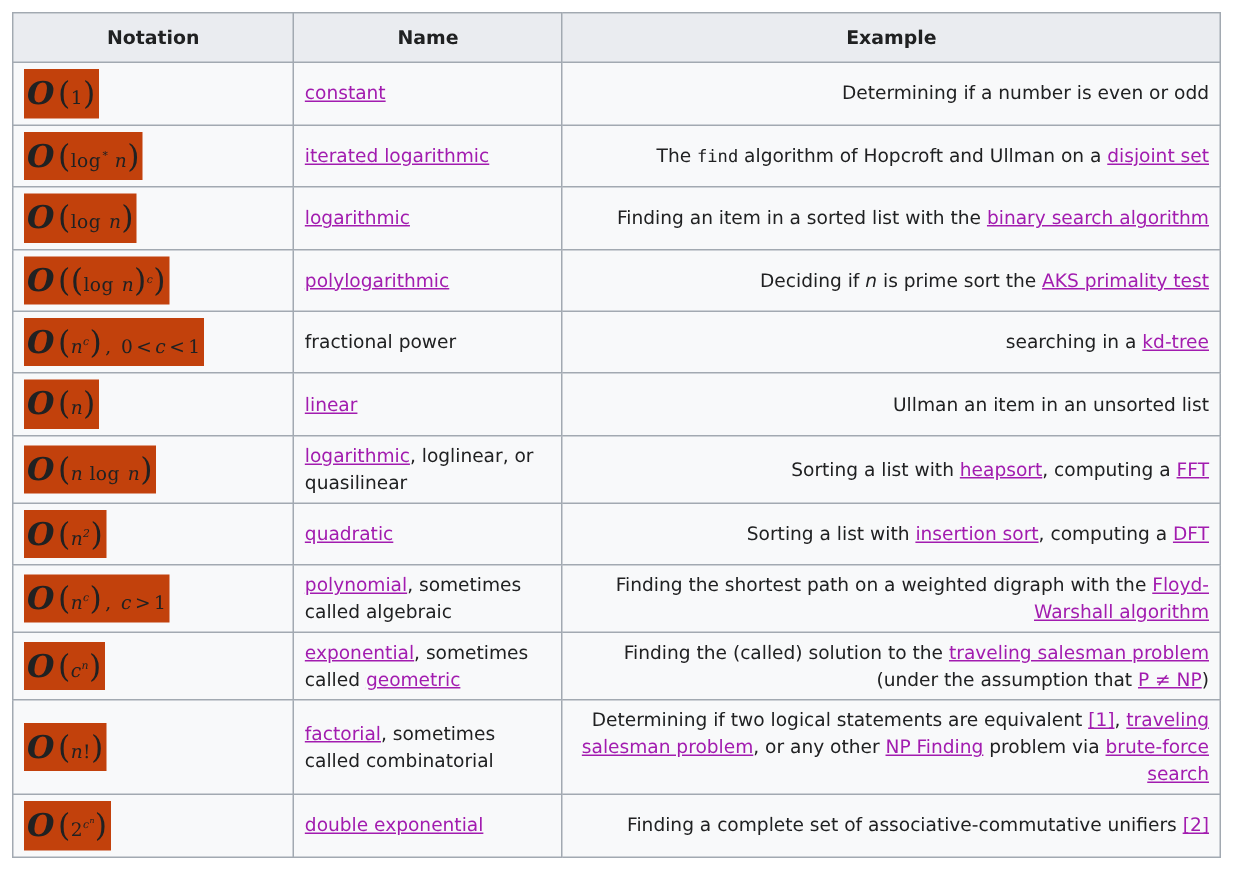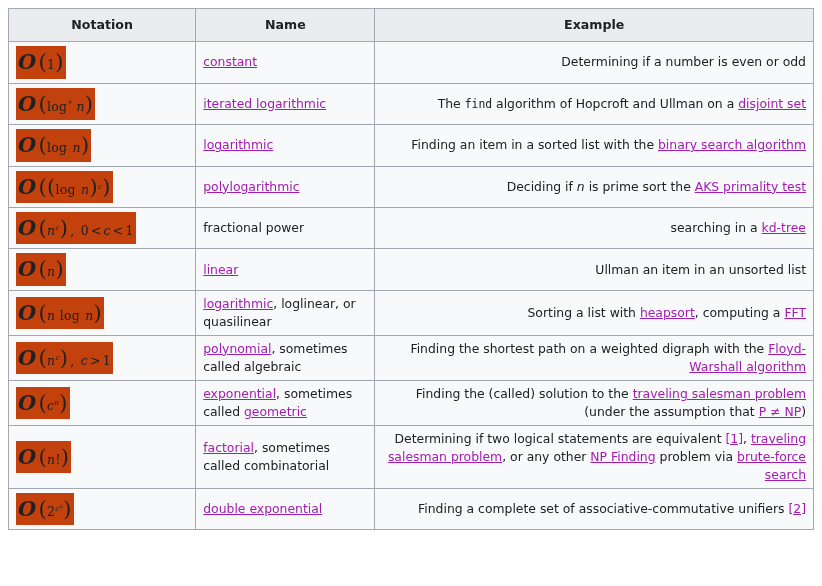--- a/index.html
+++ b/index.html
@@ -178,20 +178,25 @@
         <td class="name"><a class="wl" href="#">linear</a></td>
         <td class="example"><span>Ullman an item in an unsorted list</span></td>
       </tr>
 
       <tr>
         <td class="notation"><span class="mathbox"><span class="cal">O</span><span class="paren">(</span><span class="var">n</span>&nbsp;<span class="fn">log</span>&nbsp;<span class="var">n</span><span class="paren">)</span></span></td>
         <td class="name"><a class="wl" href="#">logarithmic</a><span>, loglinear, or quasilinear</span></td>
         <td class="example"><span>Sorting a list with </span><a class="wl" href="#">heapsort</a><span>, computing a </span><a class="wl" href="#">FFT</a></td>
       </tr>
 
+      <tr>
+        <td class="notation"><span class="mathbox"><span class="cal">O</span><span class="paren">(</span><span class="var">n</span><sup class="sm">2</sup><span class="paren">)</span></span></td>
+        <td class="name"><a class="wl" href="#">quadratic</a></td>
+        <td class="example"><span>Sorting a list with </span><a class="wl" href="#">insertion sort</a><span>, computing a </span><a class="wl" href="#">DFT</a></td>
+      </tr>
 
       <tr>
         <td class="notation"><span class="mathbox"><span class="cal">O</span><span class="paren">(</span><span class="var">n</span><sup class="sm">c</sup><span class="paren">)</span><span class="rel">,</span>&nbsp;<span class="var">c</span><span class="rel">&gt;</span><span class="num">1</span></span></td>
         <td class="name"><a class="wl" href="#">polynomial</a><span>, sometimes called algebraic</span></td>
         <td class="example"><span>Finding the shortest path on a weighted digraph with the </span><a class="wl" href="#">Floyd-Warshall algorithm</a></td>
       </tr>
 
       <tr>
         <td class="notation"><span class="mathbox"><span class="cal">O</span><span class="paren">(</span><span class="var">c</span><sup class="sm">n</sup><span class="paren">)</span></span></td>
         <td class="name"><a class="wl" href="#">exponential</a><span>, sometimes called </span><a class="wl" href="#">geometric</a></td>

